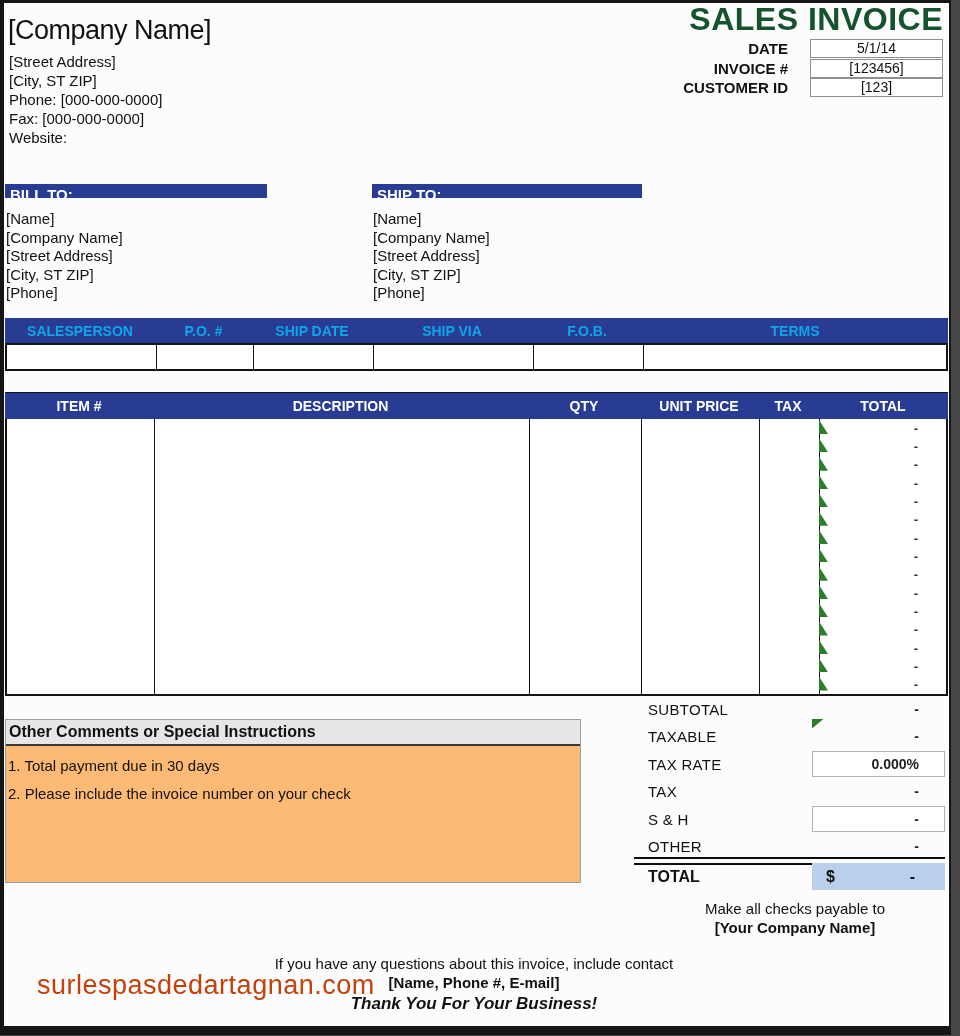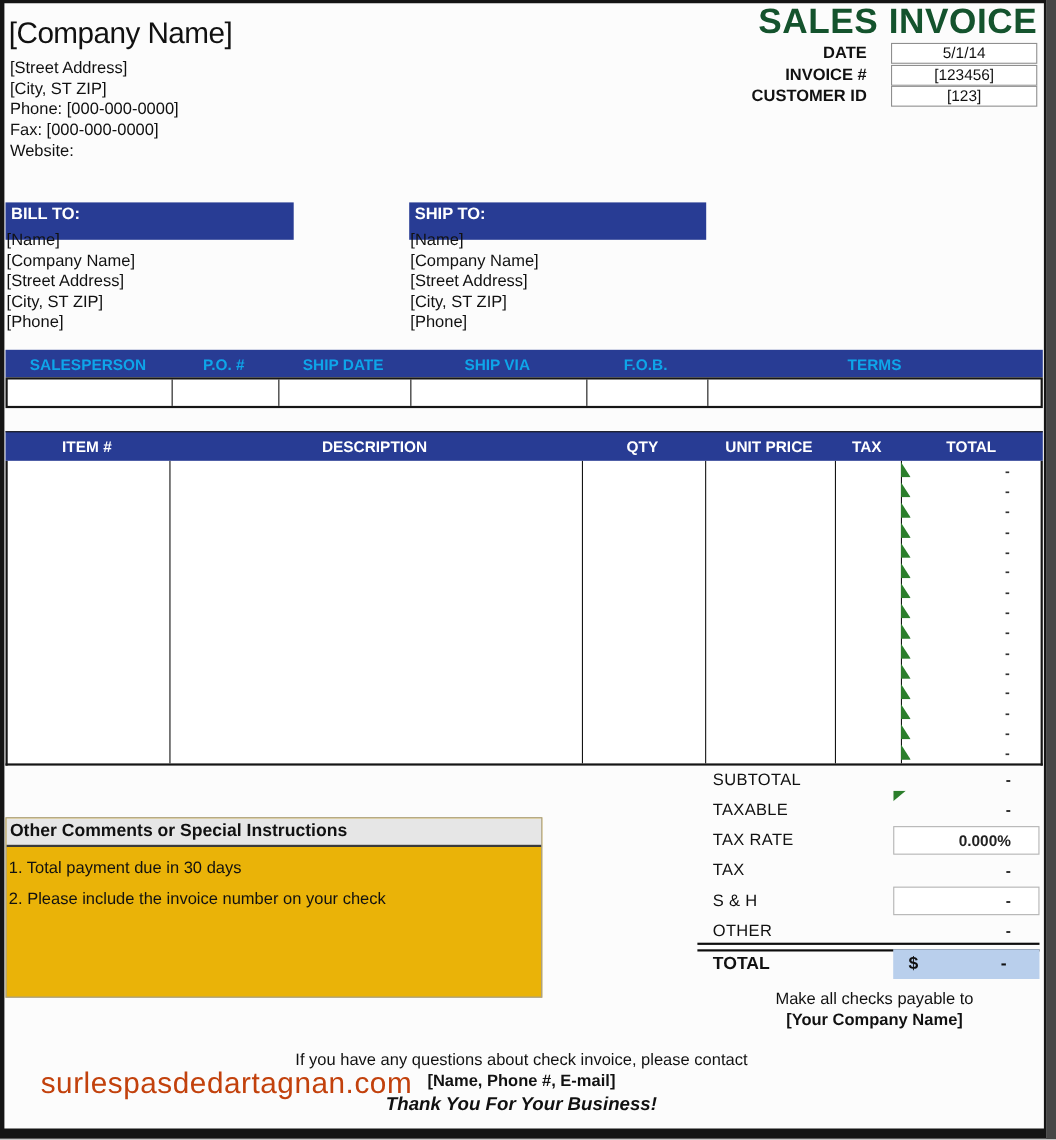--- a/index.html
+++ b/index.html
@@ -10,21 +10,21 @@
   .abs{position:absolute;}
   
   .company-name{left:4px;top:12px;font-size:27px;letter-spacing:-0.5px;}
   .company-addr{left:5px;top:49px;font-size:15px;line-height:19px;}
   .doc-title{right:6px;top:-2px;font-size:32px;font-weight:700;color:#14532d;letter-spacing:0.5px;}
   .info-table{right:6px;top:36px;}
   .info-row{display:flex;justify-content:flex-end;align-items:center;height:19.5px;}
   .info-label{font-weight:700;font-size:15px;margin-right:22px;white-space:nowrap;}
   .info-box{width:131px;height:17px;border:1px solid #8f8f8f;background:#fff;text-align:center;font-size:14px;line-height:17px;}
   
-  .party-bar{background:#283c94;color:#fff;font-weight:700;font-size:15px;height:34px;box-sizing:border-box;padding:2px 0 0 5px;}
+  .party-bar{background:#283c94;color:#fff;font-weight:700;font-size:15px;height:14px;box-sizing:border-box;padding:2px 0 0 5px;}
   .bar-bill{left:1px;top:181px;width:262px;}
   .bar-ship{left:368px;top:181px;width:270px;}
   .party-lines{font-size:15px;line-height:18.6px;}
   .lines-bill{left:2px;top:207px;}
   .lines-ship{left:369px;top:207px;}
   
   .order-table{left:1px;top:315px;width:943px;}
   .grid-order{display:grid;grid-template-columns:150px 97px 120px 160px 110px 1fr;}
   .order-head{background:#283c94;color:#0ea5e9;font-weight:700;font-size:14px;height:25px;align-items:center;text-align:center;}
   .order-body{box-sizing:border-box;border:2px solid #151515;height:28px;background:#fff;}
@@ -47,21 +47,21 @@
   .tot-label{position:absolute;left:644px;top:50%;transform:translateY(-50%);font-size:15px;letter-spacing:0.3px;white-space:nowrap;}
   .tot-value{position:absolute;right:30px;top:50%;transform:translateY(-50%);font-size:14px;font-weight:700;color:#222;}
   .tot-box{position:absolute;left:808px;right:4px;top:1px;bottom:1px;border:1px solid #b3b3b3;background:#fff;}
   .tot-flag{position:absolute;left:808px;top:-4px;width:12px;height:10px;background:#2b7e2b;
             clip-path:polygon(0 0,100% 0,0 100%);}
   .dbl-line{position:absolute;left:630px;right:4px;top:162px;height:4px;border-top:2px solid #0d0d0d;border-bottom:2px solid #0d0d0d;}
   .grand-row{position:absolute;left:0;right:0;top:168px;height:27px;}
   .grand-label{position:absolute;left:644px;top:50%;transform:translateY(-50%);font-weight:700;font-size:16px;}
   .grand-box{position:absolute;left:808px;right:4px;top:0;bottom:0;background:#b9cfec;display:flex;align-items:center;justify-content:space-between;padding:0 30px 0 14px;font-weight:700;font-size:16px;}
   
-  .comments{left:1px;top:740px;width:488px;height:164px;border:1px solid #9e9e9e;background:#eab308;box-sizing:border-box;}
+  .comments{left:1px;top:716px;width:576px;height:164px;border:1px solid #9e9e9e;background:#fdba74;box-sizing:border-box;}
   .comments-head{height:26px;background:#e6e6e6;border-bottom:2px solid #3a3a3a;font-weight:700;font-size:16px;box-sizing:border-box;padding:3px 0 0 3px;}
   .comments-body{padding:6px 0 0 2px;font-size:15px;line-height:28px;}
   
   .checks{left:637px;top:896px;width:308px;text-align:center;font-size:15px;line-height:19px;}
   .bold{font-weight:700;}
   .contact{left:240px;top:951px;width:460px;text-align:center;font-size:15px;line-height:19px;}
   .thanks{font-weight:700;font-style:italic;font-size:17px;margin-top:2px;}
   .watermark{left:33px;top:967px;font-size:27px;color:#c2410c;letter-spacing:0.5px;}
 </style>
 </head>
@@ -257,21 +257,21 @@
           <div>2. Please include the invoice number on your check</div>
         </div>
     </div>
 
     <div class="abs checks">
       <div>Make all checks payable to</div>
       <div class="bold">[Your Company Name]</div>
     </div>
 
     <div class="abs contact">
-      <div>If you have any questions about check invoice, please contact</div>
+      <div>If you have any questions about this invoice, include contact</div>
       <div class="bold">[Name, Phone #, E-mail]</div>
       <div class="thanks">Thank You For Your Business!</div>
     </div>
 
     <div class="abs watermark">surlespasdedartagnan.com</div>
 
   </div>
 </div>
 
 </body></html>

